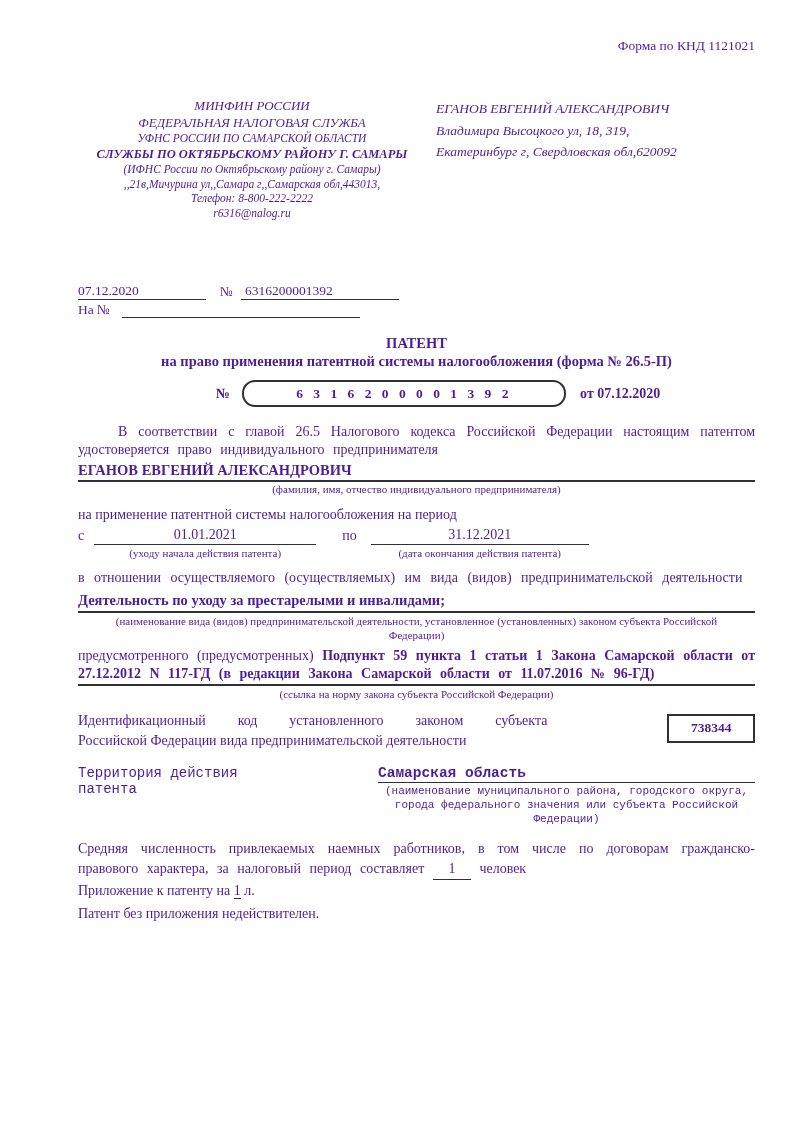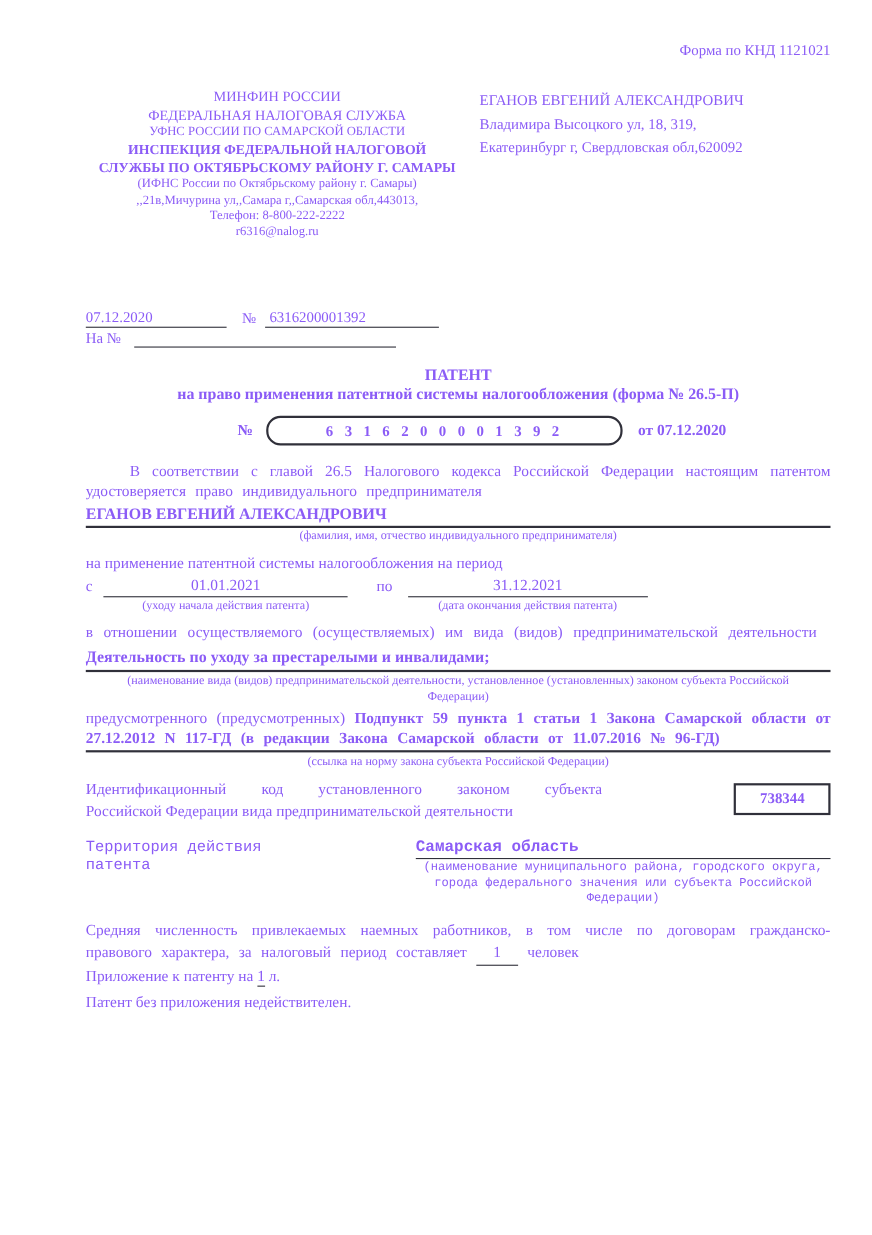--- a/index.html
+++ b/index.html
@@ -2,29 +2,29 @@
 <html lang="ru"><head>
 <meta charset="utf-8">
 <style>
   * { margin:0; padding:0; box-sizing:border-box; }
   html,body { background:#ffffff; }
   .page {
     position:relative;
     width:793px; height:1123px;
     margin:0 auto;
     background:#ffffff;
-    color:#8b5cf6;
+    color:#4c1d95;
     font-family:"Liberation Serif","DejaVu Serif",serif;
     font-size:14px;
     padding:38px 38px 0 78px;
     overflow:hidden;
   }
   .form-code { text-align:right; font-size:13.5px; }
 
-  .header-row { display:flex; margin-top:26px; }
+  .header-row { display:flex; margin-top:44px;font-style:italic; }
   .sender { width:348px; text-align:center; line-height:1.28; }
   .sender .l-lg   { font-size:13px; }
   .sender .l-md   { font-size:11.5px; }
   .sender .l-bold { font-size:12.5px; font-weight:bold; }
   .recipient { flex:1; margin-left:10px; font-size:13.5px; line-height:1.6; }
 
   .ref-block { margin-top:62px; font-size:13.5px; }
   .ref-row1, .ref-row2 { display:flex; align-items:flex-end; }
   .u1 { border-bottom:1px solid #30303a; }
   .ref-date   { width:128px; }
@@ -100,21 +100,20 @@
 
 <div class="page">
 
   <div class="form-code">Форма по КНД 1121021</div>
 
   <div class="header-row">
     <div class="sender">
       <div class="l-lg">МИНФИН РОССИИ</div>
       <div class="l-lg">ФЕДЕРАЛЬНАЯ НАЛОГОВАЯ СЛУЖБА</div>
       <div class="l-md">УФНС РОССИИ ПО САМАРСКОЙ ОБЛАСТИ</div>
-      <div class="l-bold">ИНСПЕКЦИЯ ФЕДЕРАЛЬНОЙ НАЛОГОВОЙ</div>
       <div class="l-bold">СЛУЖБЫ ПО ОКТЯБРЬСКОМУ РАЙОНУ Г. САМАРЫ</div>
       <div class="l-md">(ИФНС России по Октябрьскому району г. Самары)</div>
       <div class="l-md">,,21в,Мичурина ул,,Самара г,,Самарская обл,443013,</div>
       <div class="l-md">Телефон: 8-800-222-2222</div>
       <div class="l-md">r6316@nalog.ru</div>
     </div>
     <div class="recipient">
       <div>ЕГАНОВ ЕВГЕНИЙ АЛЕКСАНДРОВИЧ</div>
       <div>Владимира Высоцкого ул, 18, 319,</div>
       <div>Екатеринбург г, Свердловская обл,620092</div>

